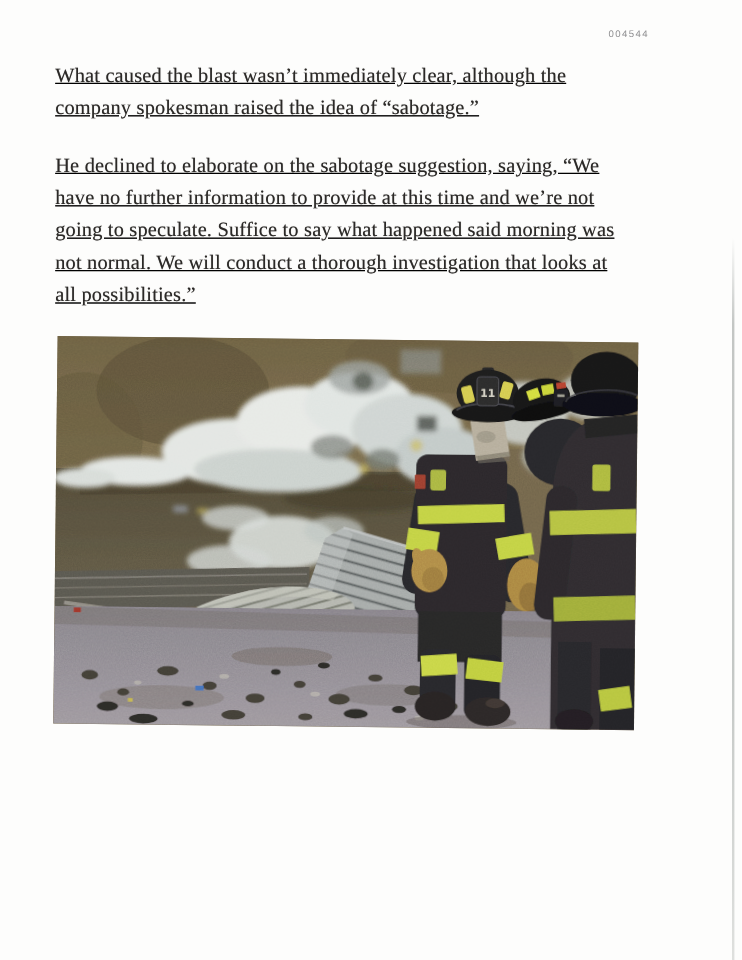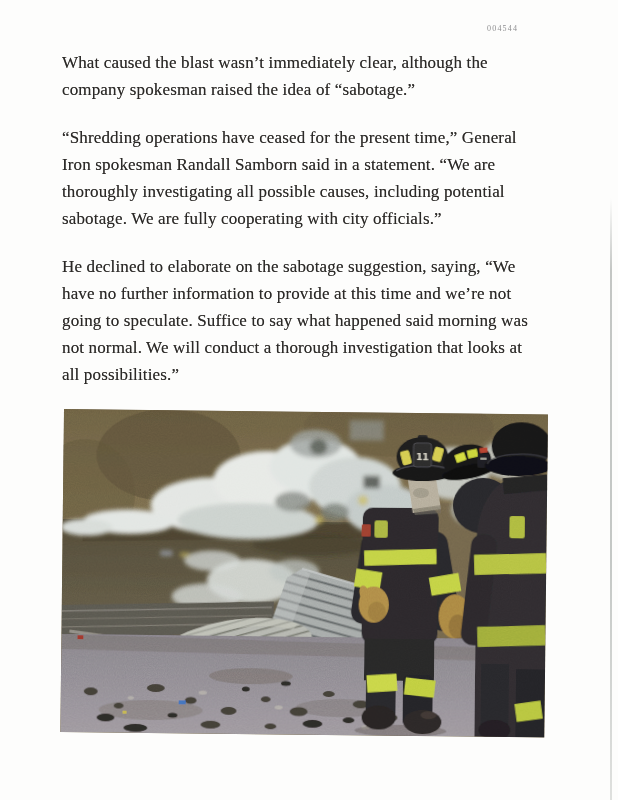--- a/index.html
+++ b/index.html
@@ -2,25 +2,25 @@
 <html style="--wall-brown: #6a5d41; --debris-white: #e9edea; --puddle-dark: #4e4734; --metal-gray: #a6abab; --ground-gray: #928d92; --gear-dark: #26252b; --hivis-yellow: #c6d643; --glove-tan: #b08a45; --helmet-black: #17171a;"><head>
 <meta charset="utf-8">
 <style>
   html,body{margin:0;padding:0;background:#ffffff;}
   .page{
     position:relative;width:618px;height:800px;margin:0;
     background:#fdfdfc;overflow:hidden;
     font-family:"Liberation Serif","DejaVu Serif",serif;
   }
   .doc-number{
-    position:absolute;top:24px;left:487px;
-    font-family:Liberation Serif, serif;
+    position:absolute;top:24px;left:507px;
+    font-family:Liberation Sans, sans-serif;
     font-size:8px;color:#8e8e90;letter-spacing:1.2px;
   }
-  .content{position:absolute;top:49px;left:62px;width:524px;}
+  .content{position:absolute;top:49px;left:46px;width:524px;text-decoration:underline;}
   .para{
     margin:0 0 21px 0;
     font-size:17px;line-height:27px;color:#2b2927;
     letter-spacing:.15px;
     white-space:pre-line;
     text-shadow:0 0 .6px rgba(43,41,39,.55);
   }
   .photo{
     margin:9px 0 0 2px;width:484px;height:323px;
     transform:rotate(.65deg);transform-origin:0 0;
@@ -39,24 +39,20 @@
 </head>
 <body>
 
 <div class="page">
 
   <div class="doc-number">004544</div>
 
   <div class="content">
     <p class="para">What caused the blast wasn’t immediately clear, although the
 company spokesman raised the idea of “sabotage.”</p>
-    <p class="para">“Shredding operations have ceased for the present time,” General
-Iron spokesman Randall Samborn said in a statement. “We are
-thoroughly investigating all possible causes, including potential
-sabotage. We are fully cooperating with city officials.”</p>
     <p class="para">He declined to elaborate on the sabotage suggestion, saying, “We
 have no further information to provide at this time and we’re not
 going to speculate. Suffice to say what happened said morning was
 not normal. We will conduct a thorough investigation that looks at
 all possibilities.”</p>
 
     <figure class="photo" aria-label="Firefighters in turnout gear walk past shredded scrap debris, a pool of water and collapsed corrugated metal sheeting at the blast site">
       <svg viewBox="0 0 484 323" xmlns="http://www.w3.org/2000/svg">
         <defs>
           <linearGradient id="wallGrad" x1="0" y1="0" x2="0" y2="1">

